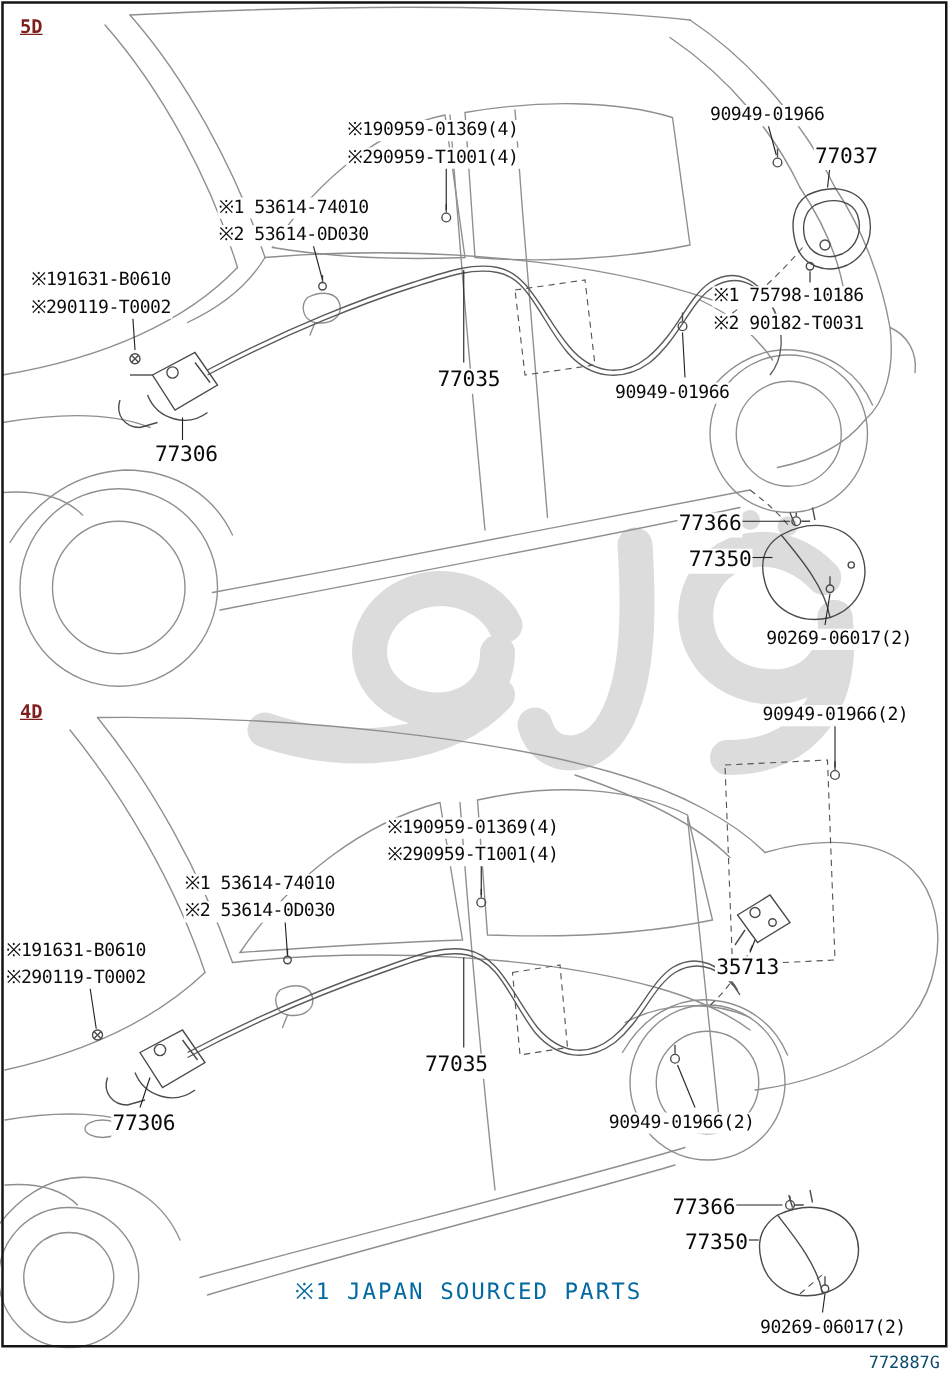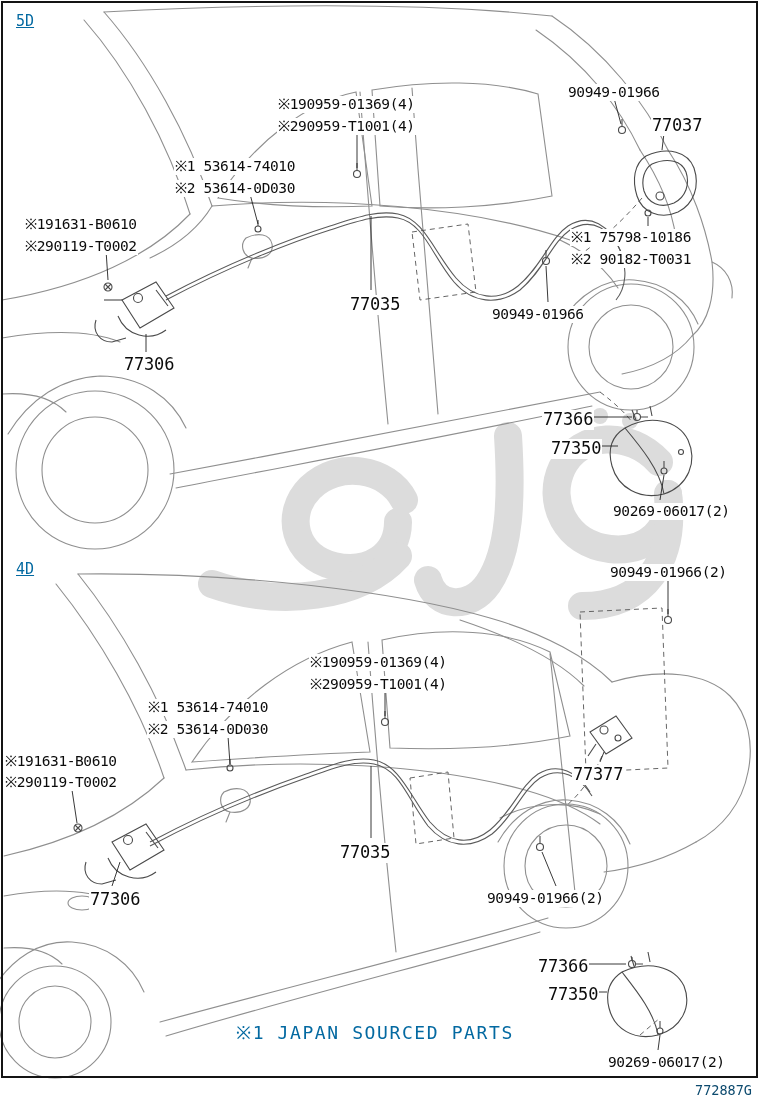--- a/index.html
+++ b/index.html
@@ -5,21 +5,21 @@
   * { margin:0; padding:0; box-sizing:border-box; }
   html,body { background:#ffffff; }
   body { font-family:"DejaVu Sans Mono","Liberation Mono",monospace; }
   .page { position:relative; width:760px; height:1112px; background:#fff; overflow:hidden; }
   .art { position:absolute; left:0; top:0; }
   .frame { position:absolute; left:1px; top:1px; width:757px; height:1077px; border:2px solid #141414; pointer-events:none; }
   .labels { position:absolute; inset:0;padding-left:26px; }
   .plabel { position:absolute; white-space:nowrap; color:#0b0b0b; background:#fff; padding:0 1px; line-height:1.15; }
   .sm { font-size:14.5px; letter-spacing:-0.4px; }
   .lg { font-size:17px; letter-spacing:-0.2px; }
-  .sectag { position:absolute; font-size:15px; font-weight:normal; text-decoration:underline; color:#0369a1; }
+  .sectag { position:absolute; font-size:15px; font-weight:bold; text-decoration:underline; color:#7f1d1d; }
   .legend { position:absolute; font-size:18px; letter-spacing:1.6px; color:#0369a1; white-space:nowrap; }
   .figcode { position:absolute; left:695px; top:1082px; font-size:13.5px; color:#0c4a6e; }
 </style>
 </head>
 <body>
 
 <div class="page">
 
   <svg class="art" width="760" height="1112" viewBox="0 0 760 1112">
 
@@ -241,21 +241,21 @@
       <div class="plabel lg" style="left: 542px; top: 410px;">77366</div>
       <div class="plabel lg" style="left: 550px; top: 439px;">77350</div>
       <div class="plabel sm" style="left: 612px; top: 503px;">90269-06017(2)</div>
       <div class="plabel sm" style="left: 609px; top: 564px;">90949-01966(2)</div>
       <div class="plabel sm" style="left: 309px; top: 654px;">※190959-01369(4)</div>
       <div class="plabel sm" style="left: 309px; top: 676px;">※290959-T1001(4)</div>
       <div class="plabel sm" style="left: 147px; top: 699px;">※1 53614-74010</div>
       <div class="plabel sm" style="left: 147px; top: 721px;">※2 53614-0D030</div>
       <div class="plabel sm" style="left: 4px; top: 753px;">※191631-B0610</div>
       <div class="plabel sm" style="left: 4px; top: 774px;">※290119-T0002</div>
-      <div class="plabel lg" style="left: 572px; top: 765px;">77377</div>
+      <div class="plabel lg" style="left: 572px; top: 765px;">35713</div>
       <div class="plabel lg" style="left: 339px; top: 843px;">77035</div>
       <div class="plabel lg" style="left: 89px; top: 890px;">77306</div>
       <div class="plabel sm" style="left: 486px; top: 890px;">90949-01966(2)</div>
       <div class="plabel lg" style="left: 537px; top: 957px;">77366</div>
       <div class="plabel lg" style="left: 547px; top: 985px;">77350</div>
       <div class="plabel sm" style="left: 607px; top: 1054px;">90269-06017(2)</div>
     </div>
 
   <div class="legend" style="left:236px; top:1020px">※1 JAPAN SOURCED PARTS</div>
 

